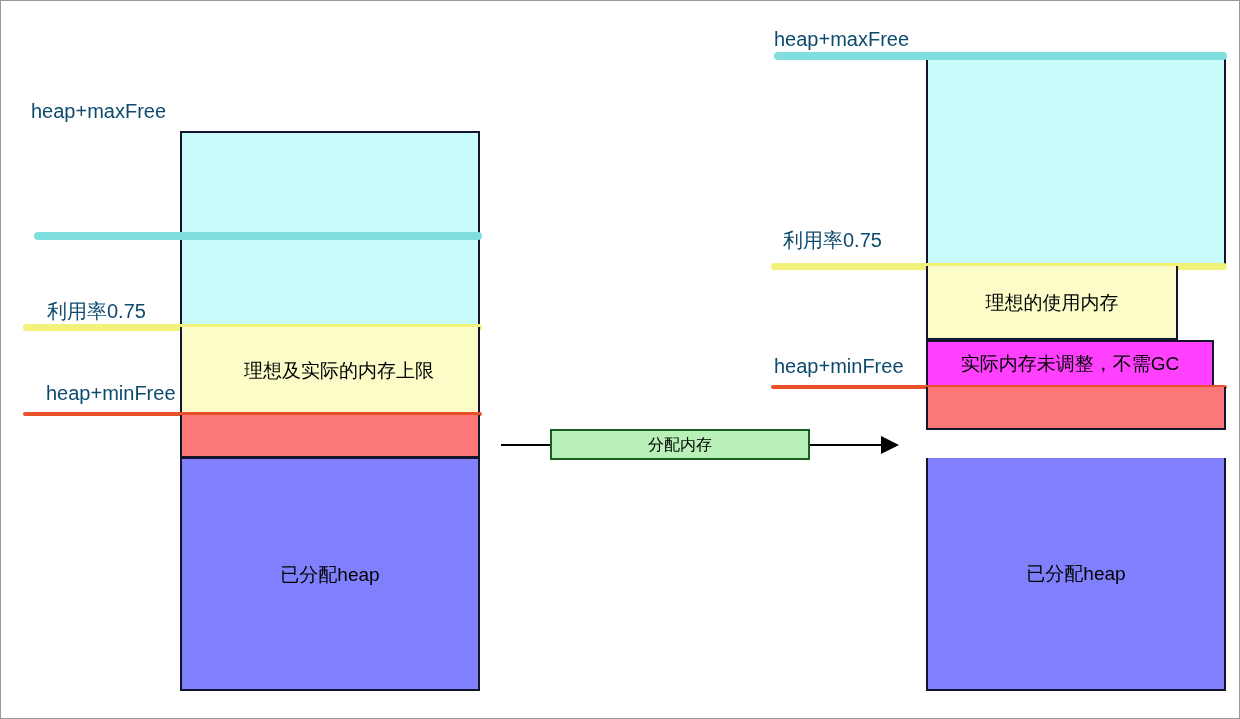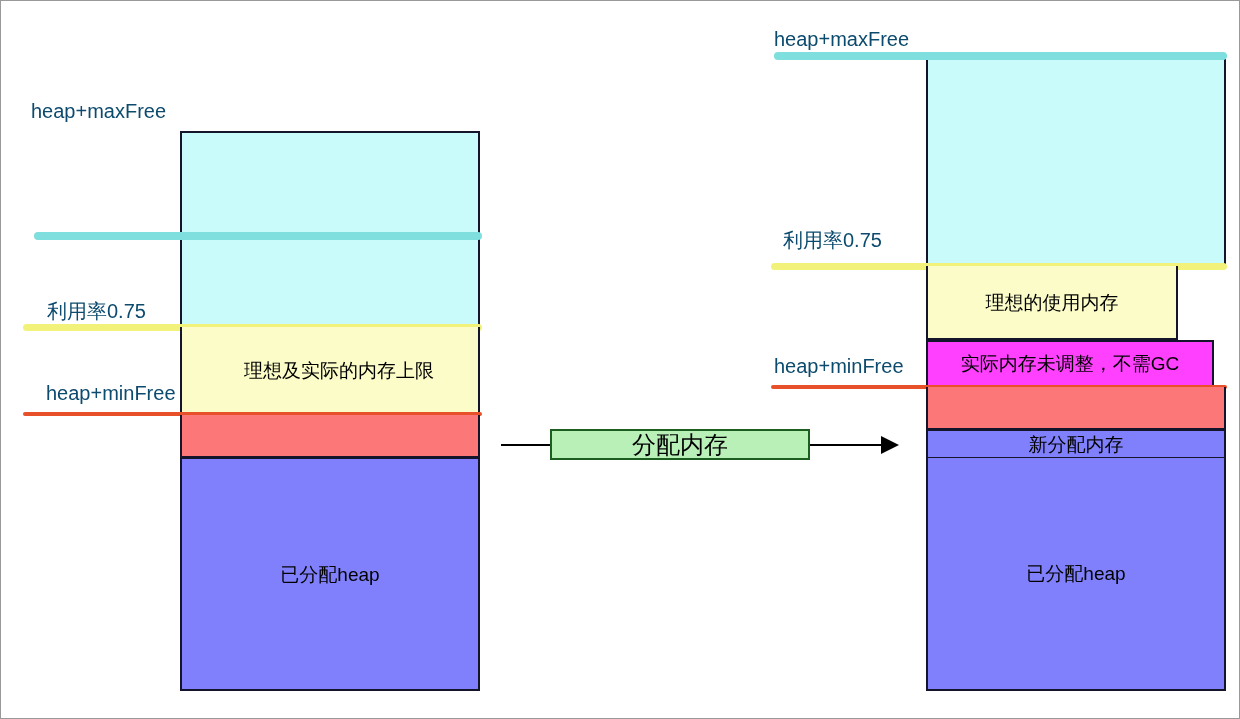--- a/index.html
+++ b/index.html
@@ -94,21 +94,21 @@
   <div class="lbl" style="left:45px; top:382px;">heap+minFree</div>
 
   <div class="guide redline" style="left:22px; top:411px; width:459px;"></div>
 
   <div class="blk red noborder-top" style="left:179px; top:414px; width:300px; height:43px;"></div>
 
   <div class="blk blue" style="left:179px; top:456px; width:300px; height:234px;">已分配heap</div>
 
   <div class="arrow-line" style="left:500px; top:443px; width:385px;"></div>
   <div class="arrow-head" style="left:880px; top:435px;"></div>
-  <div class="blk green" style="left:549px; top:428px; width:260px; height:31px; font-size:24px;">分配内存</div>
+  <div class="blk green" style="left:549px; top:428px; width:260px; height:31px; font-size:16px;">分配内存</div>
 
   <div class="lbl" style="left:773px; top:28px;">heap+maxFree</div>
 
   <div class="blk cyan" style="left:925px; top:55px; width:300px; height:210px;"></div>
 
   <div class="guide teal" style="left:773px; top:51px; width:453px;"></div>
 
   <div class="lbl" style="left:782px; top:229px;">利用率0.75</div>
 
   <div class="guide yellowline" style="left:770px; top:262px; width:456px;"></div>
@@ -116,17 +116,16 @@
   <div class="blk yellow noborder-top" style="left:925px; top:265px; width:252px; height:74px;">理想的使用内存</div>
 
   <div class="blk magenta" style="left:925px; top:339px; width:288px; height:47px;">实际内存未调整，不需GC</div>
 
   <div class="lbl" style="left:773px; top:355px;">heap+minFree</div>
 
   <div class="guide redline" style="left:770px; top:384px; width:456px;"></div>
 
   <div class="blk red noborder-top" style="left:925px; top:386px; width:300px; height:43px;"></div>
 
-  <div class="blk blue" style="left:925px; top:428px; width:300px; height:30px;">新分配内存</div>
 
   <div class="blk blue noborder-top" style="left:925px; top:457px; width:300px; height:233px;">已分配heap</div>
 
 </div>
 
 </body></html>

